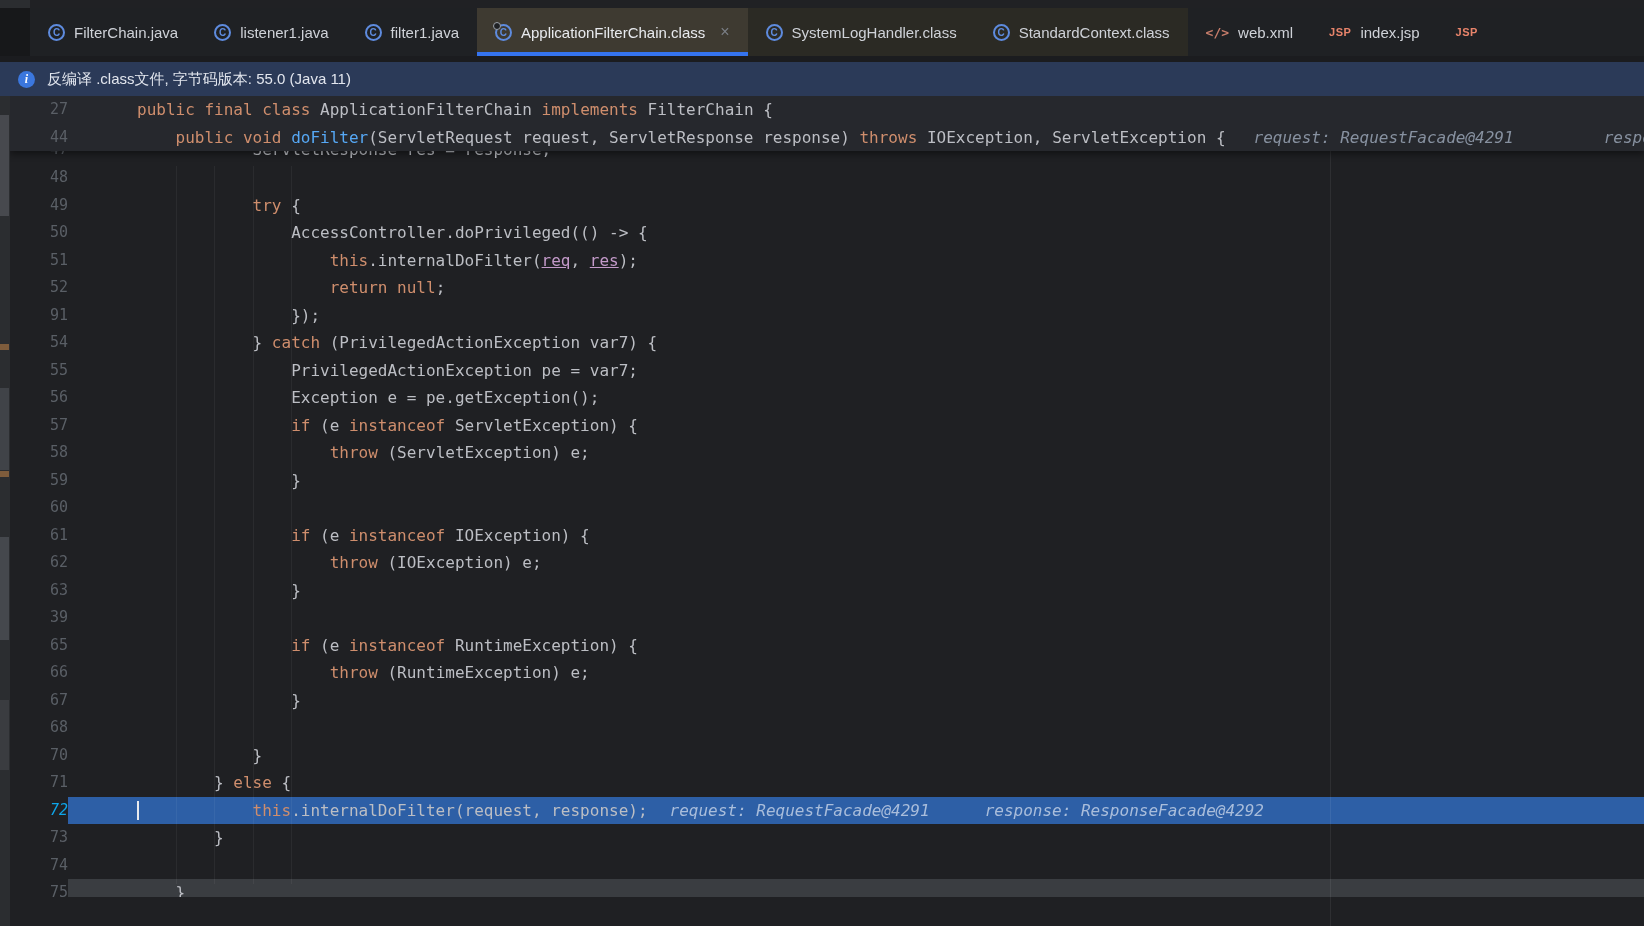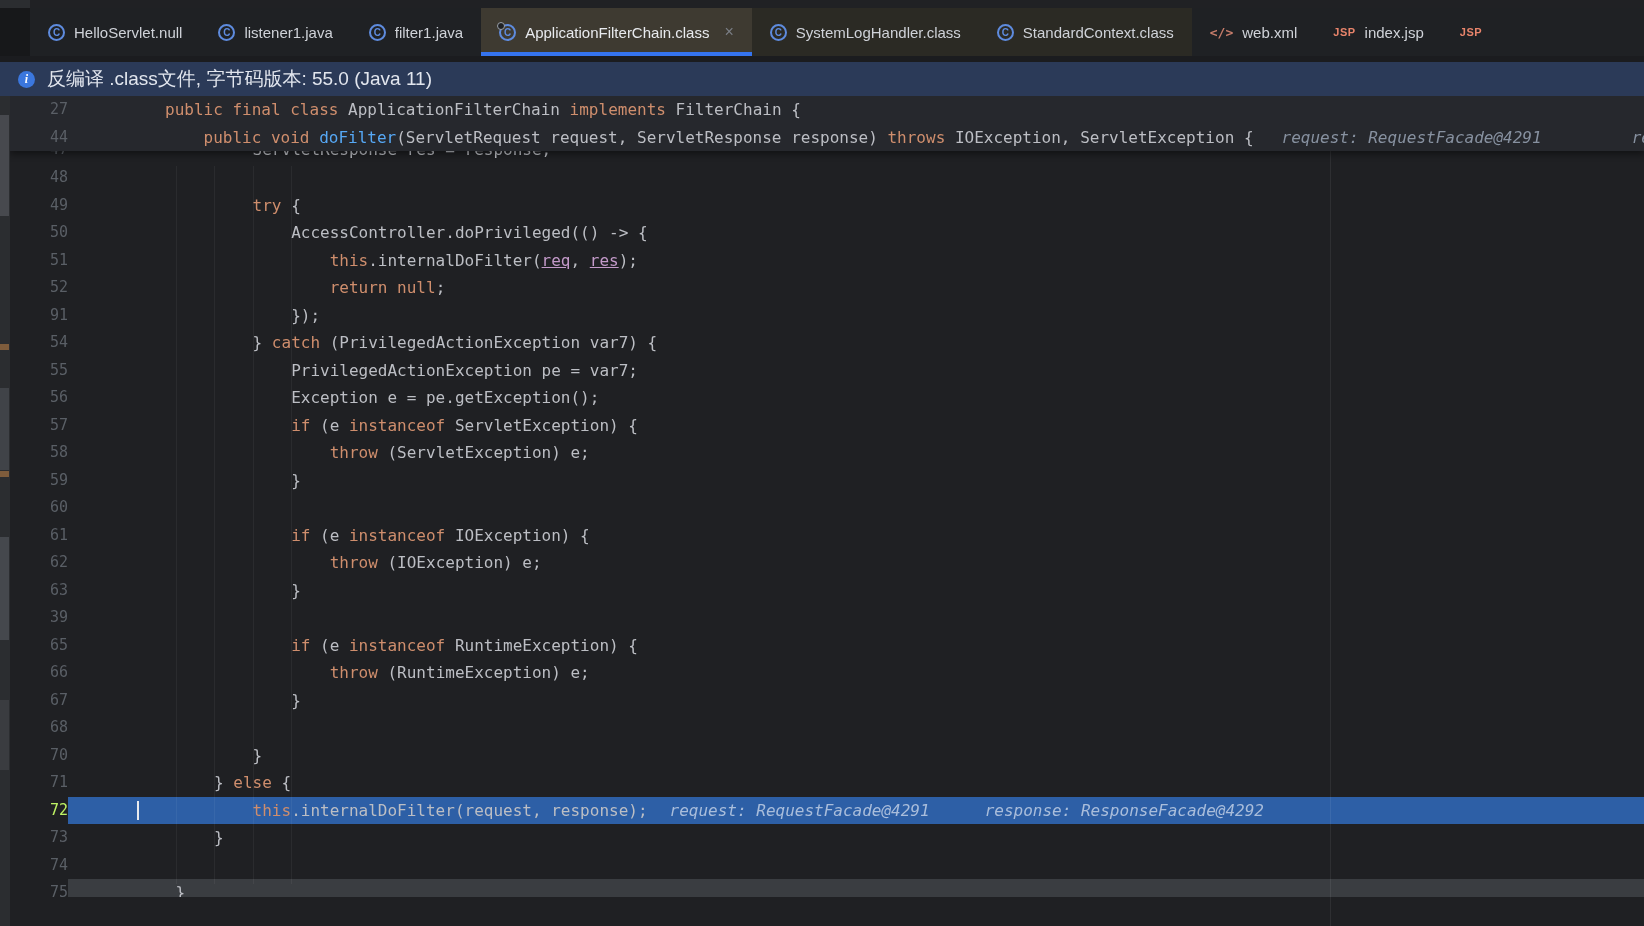--- a/index.html
+++ b/index.html
@@ -29,48 +29,48 @@
   .icon-xml { color:#C77D6B; font:bold 13px "DejaVu Sans Mono",monospace; }
   .icon-jsp { color:#E8846B; font:bold 11px "Liberation Sans",sans-serif; letter-spacing:.5px; }
   .tab-close { color:#7A7E85; font-size:16px; margin-left:6px; cursor:pointer; }
 
   
   .gap { height:6px; background:#1B1C1F; }
   .banner { height:34px; background:var(--banner-bg); display:flex; align-items:center;
             padding-left:18px; gap:12px; }
   .info-icon { width:17px; height:17px; border-radius:50%; background:#3B77DE; color:#fff;
                font:italic bold 12px/17px "Liberation Serif",serif; text-align:center; flex:0 0 auto; }
-  .banner-text { color:#E2E6EE; font-size:19px; }
+  .banner-text { color:#E2E6EE; font-size:15px; }
 
   
   .editor { position:relative; height:830px; background:#1F2023; display:flex; }
   .left-stripe { width:10px; flex:0 0 auto; background:#2B2D30; position:relative; }
   .left-stripe .seg { position:absolute; left:0; right:1px; }
   .editor-area { flex:1; position:relative; overflow:hidden;
                  font:16px/27.5px "DejaVu Sans Mono",monospace; }
 
   .line { display:flex; height:27.5px; align-items:stretch; }
   .ln { flex:0 0 58px; text-align:right; color:#5A5F66; font-size:15px;
         line-height:27.5px; user-select:none; }
   .body { flex:1; position:relative; white-space:pre; padding-left:69px;
           line-height:27.5px; color:#BCBEC4; }
   .line.hl .body { background:var(--exec-line); }
-  .line.hl .ln { color:#bef264; }
+  .line.hl .ln { color:#0ea5e9;font-style:italic; }
   .caret { position:absolute; left:69px; top:4px; width:2px; height:19px; background:#E8EAEE; }
 
   .tok-k { color:var(--kw); }
   .tok-p { color:#BCBEC4; }
   .tok-m { color:#56A8F5; }
   .tok-c { color:#C39AC9; text-decoration:underline; }
   .hint  { color:#8791A0; font-style:italic;text-align:center; }
   .line.hl .hint { color:#A9BDDB; }
 
   .sticky { position:relative; z-index:3; background:#26282D;
             box-shadow:0 3px 7px rgba(0,0,0,.45); }
-  .sticky .line { background:#26282D;gap:28px; }
+  .sticky .line { background:#26282D; }
   .clip-top { height:13px; overflow:hidden; position:relative; z-index:1; }
   .clip-top .line { margin-top:-15px; }
   .clip-bottom { height:17.5px; overflow:hidden; }
   .clip-bottom .line .body { background:#3A3D41; }
 
   .indent-guide { position:absolute; width:1px; background:rgba(255,255,255,.05); z-index:2; }
   .margin-guide { position:absolute; width:1px; background:rgba(255,255,255,.07);
                   top:0; bottom:0; z-index:2; }
 </style>
 </head>
@@ -78,21 +78,21 @@
 
 <div class="top-strip">
     <div class="corner"></div>
   </div>
 
 <div class="tabbar">
   <div class="tabbar-left"></div>
 
 <div class="tab ">
       <span class="icon-class">C</span>
-      <span>HelloServlet.null</span>
+      <span>FilterChain.java</span>
     </div>
     <div class="tab ">
       <span class="icon-class">C</span>
       <span>listener1.java</span>
     </div>
     <div class="tab ">
       <span class="icon-class">C</span>
       <span>filter1.java</span>
     </div>
     <div class="tab active">

